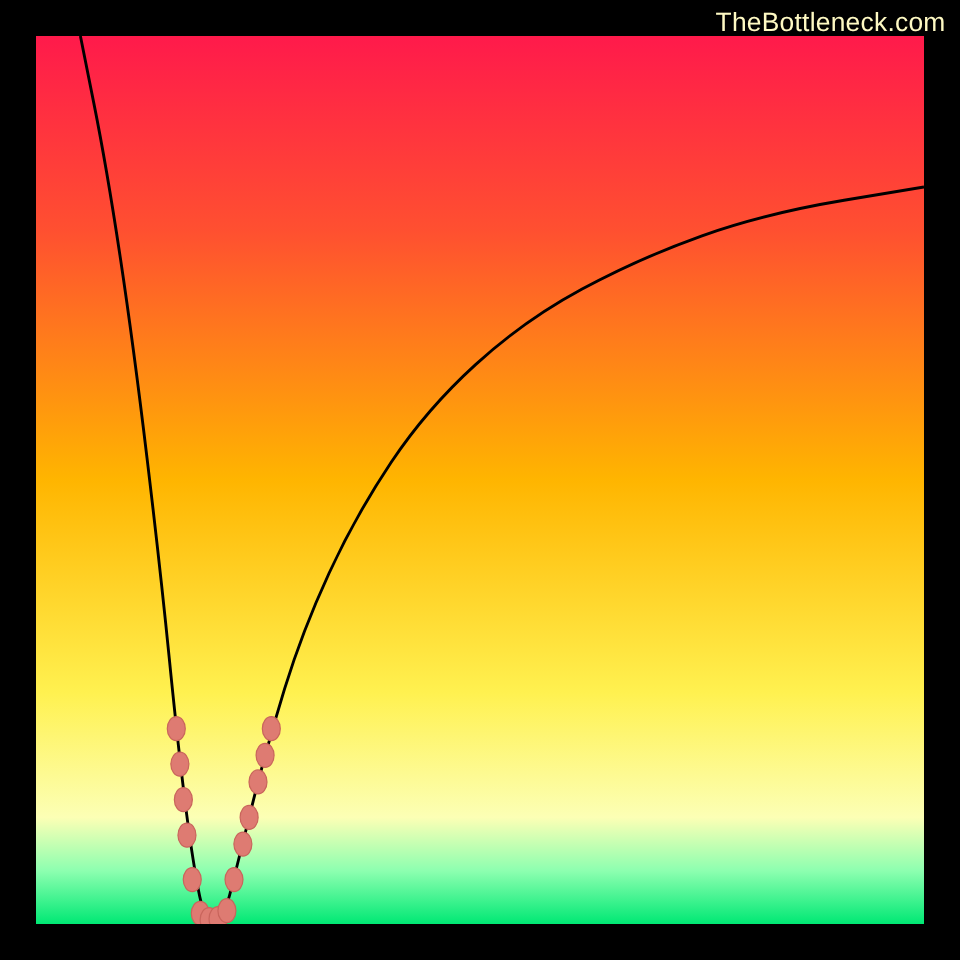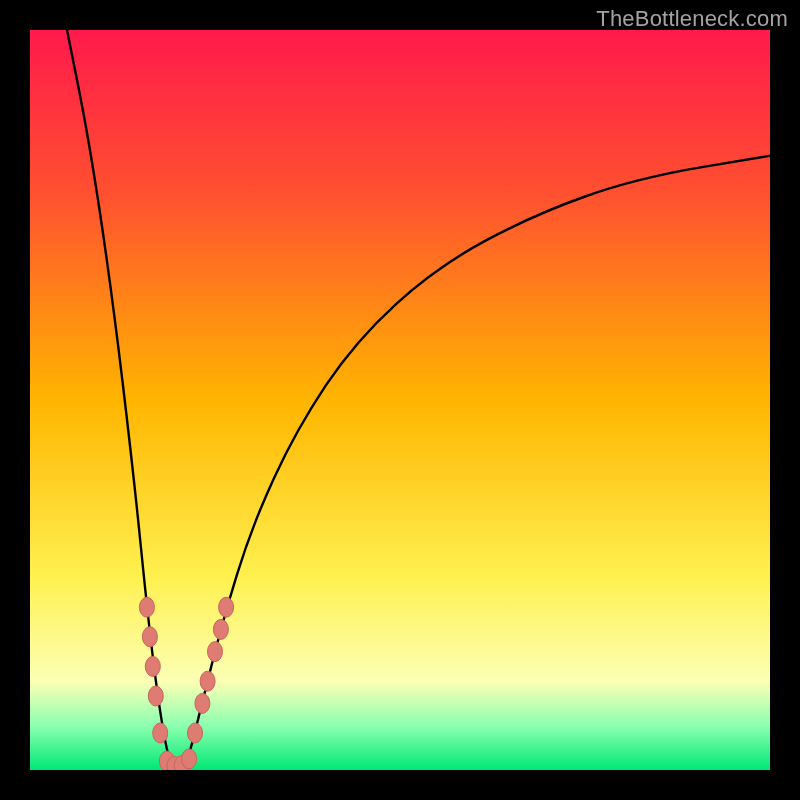--- a/index.html
+++ b/index.html
@@ -21,21 +21,21 @@
     left: 30px;
     top: 30px;
     width: 740px;
     height: 740px;
     overflow: hidden;
   }
   .watermark {
     position: absolute;
     top: 6px;
     right: 12px;
-    color: #a3a3a3;
+    color: #fef9c3;
     font-size: 22px;
     font-weight: 500;
     letter-spacing: 0.2px;
     z-index: 10;
   }
   svg { display: block; }
 </style>
 </head>
 <body>
 

